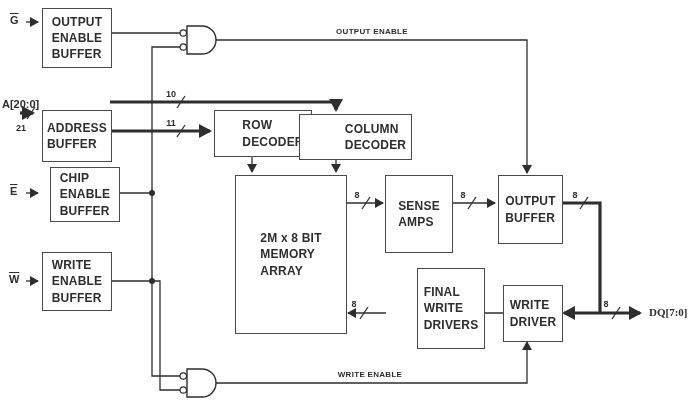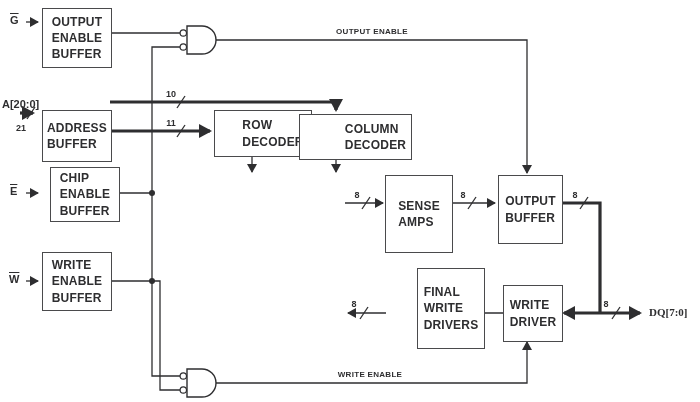--- a/index.html
+++ b/index.html
@@ -111,20 +111,23 @@
   <div class="box" style="left:50px;top:167px;width:68px;height:53px;">CHIP
 ENABLE
 BUFFER</div>
   <div class="box" style="left:42px;top:252px;width:68px;height:57px;">WRITE
 ENABLE
 BUFFER</div>
   <div class="box" style="left:214px;top:110px;width:76px;height:45px;padding-left:20px;">ROW
 DECODER</div>
   <div class="box" style="left:299px;top:114px;width:71px;height:44px;padding-left:40px;">COLUMN
 DECODER</div>
+  <div class="box" style="left:235px;top:175px;width:110px;height:157px;">2M x 8  BIT
+MEMORY
+ARRAY</div>
   <div class="box" style="left:385px;top:175px;width:66px;height:76px;">SENSE
 AMPS</div>
   <div class="box" style="left:498px;top:175px;width:63px;height:67px;">OUTPUT
 BUFFER</div>
   <div class="box" style="left:385px;top:268px;width:66px;height:79px;margin-left:32px;">FINAL
 WRITE
 DRIVERS</div>
   <div class="box" style="left:503px;top:285px;width:58px;height:55px;">WRITE
 DRIVER</div>
 

